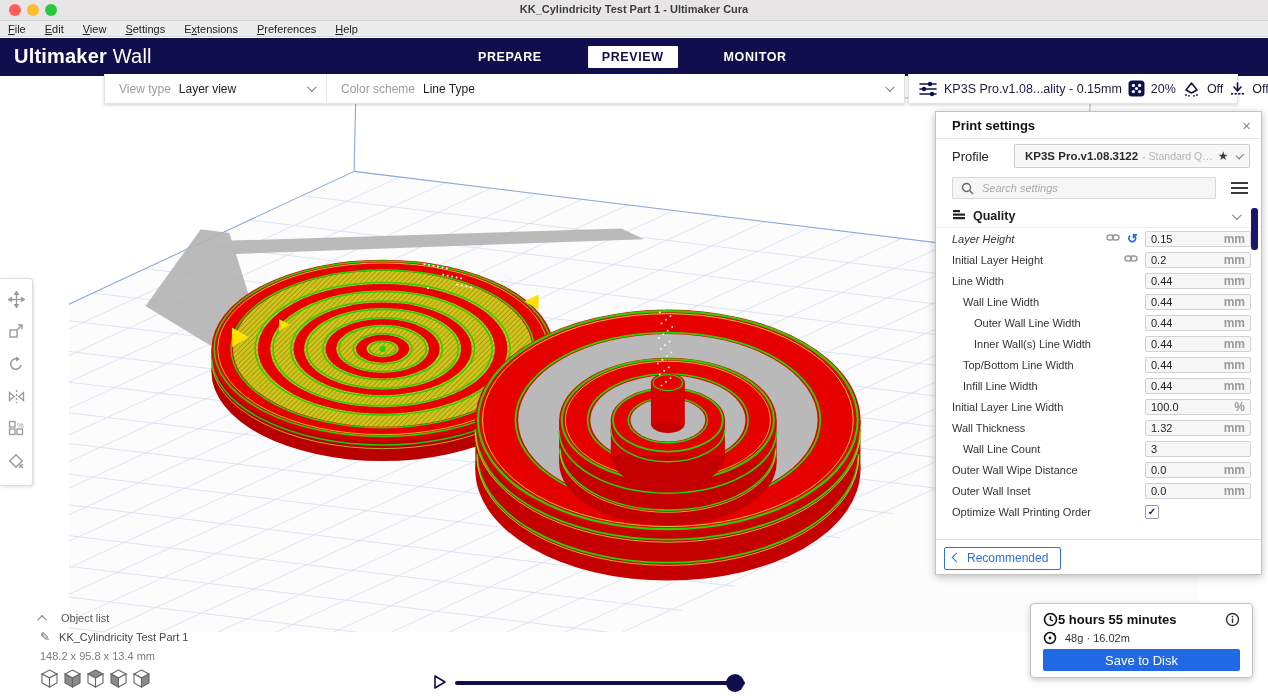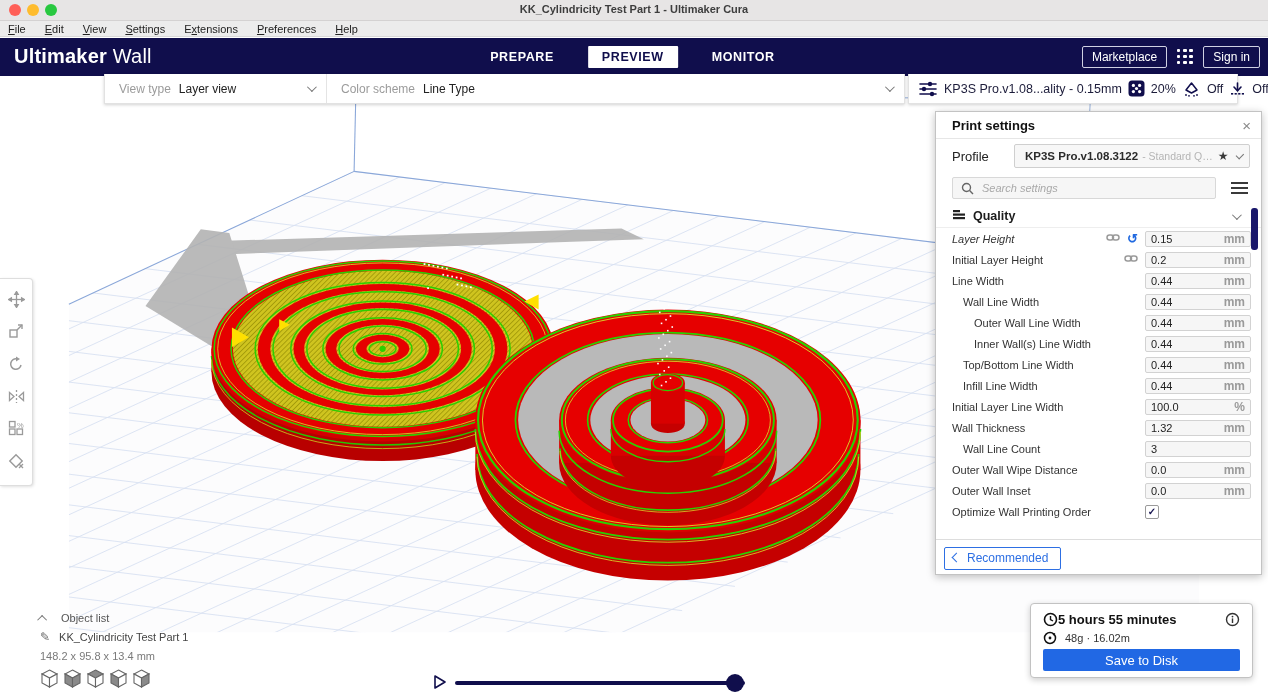--- a/index.html
+++ b/index.html
@@ -13,21 +13,21 @@
   .tl.green{left:45px;background:#28c840;}
   .win-title{position:absolute;left:0;right:0;top:3px;text-align:center;font-size:11px;font-weight:bold;color:#3d3d3d;}
   .menubar{position:absolute;left:0;top:21px;width:100%;height:16px;background:#ececec;border-bottom:1px solid #d8d8d8;
            display:flex;align-items:center;padding-left:8px;box-sizing:border-box;}
   .menubar .mi{font-size:11px;color:#222;margin-right:19px;cursor:default;}
   .menubar .mi u{text-decoration:underline;}
   
   .appheader{position:absolute;left:0;top:38px;width:100%;height:38px;background:#100e4c;}
   .brand{position:absolute;left:14px;top:7px;color:#fff;font-size:20px;letter-spacing:.2px;}
   .brand b{font-weight:700;} .brand span{font-weight:300;}
-  .stage-tabs{position:absolute;left:50%;top:0;height:38px;transform:translateX(-50.5%);display:flex;align-items:center;gap:20px;}
+  .stage-tabs{position:absolute;left:50%;top:0;height:38px;transform:translateX(-50.5%);display:flex;align-items:center;gap:32px;}
   .stage-tab{color:#fff;font-size:12.5px;font-weight:700;letter-spacing:.6px;padding:4px 14px;border-radius:1px;cursor:pointer;}
   .stage-tab.active{background:#fff;color:#100e4c;}
   .hdr-right{position:absolute;right:8px;top:0;height:38px;display:flex;align-items:center;gap:10px;}
   .hbtn{color:#fff;border:1px solid #cfd0e2;border-radius:2px;font-size:12px;padding:3px 9px;cursor:pointer;background:transparent;}
   .gridicon{width:16px;height:16px;display:grid;grid-template-columns:repeat(3,1fr);gap:2.2px;cursor:pointer;}
   .gridicon i{width:3.2px;height:3.2px;background:#fff;border-radius:1px;}
   
   .viewbar{position:absolute;left:104px;top:74px;width:801px;height:30px;background:#fff;border:1px solid #e2e2e2;border-top:none;
            box-shadow:0 1px 3px rgba(0,0,0,.18);display:flex;align-items:center;font-size:12px;box-sizing:border-box;}
   .viewbar .sect{display:flex;align-items:center;height:100%;cursor:pointer;}
@@ -130,35 +130,20 @@
 
 <div class="appheader">
   <div class="brand">
     <b>Ultimaker</b>&nbsp;<span>Wall</span>
   </div>
   <div class="stage-tabs" id="stage-tabs">
       <div class="stage-tab">PREPARE</div>
       <div class="stage-tab active">PREVIEW</div>
       <div class="stage-tab">MONITOR</div>
     </div>
-  <div class="hdr-right">
-    <button class="hbtn">Marketplace</button>
-    <div class="gridicon">
-        <i></i>
-        <i></i>
-        <i></i>
-        <i></i>
-        <i></i>
-        <i></i>
-        <i></i>
-        <i></i>
-        <i></i>
-      </div>
-    <button class="hbtn">Sign in</button>
-  </div>
 </div>
 
 <div class="scene-wrap">
 <svg id="scene" width="1268" height="624" viewBox="0 76 1268 700" xmlns="http://www.w3.org/2000/svg">
   <defs>
     <pattern id="hatch" width="4" height="4" patternUnits="userSpaceOnUse" patternTransform="rotate(45)">
       <rect width="4" height="4" fill="#cfc41f"></rect>
       <line x1="0" y1="0" x2="0" y2="4" stroke="#8f8800" stroke-width="1.4"></line>
     </pattern>
     <clipPath id="plateClip">

